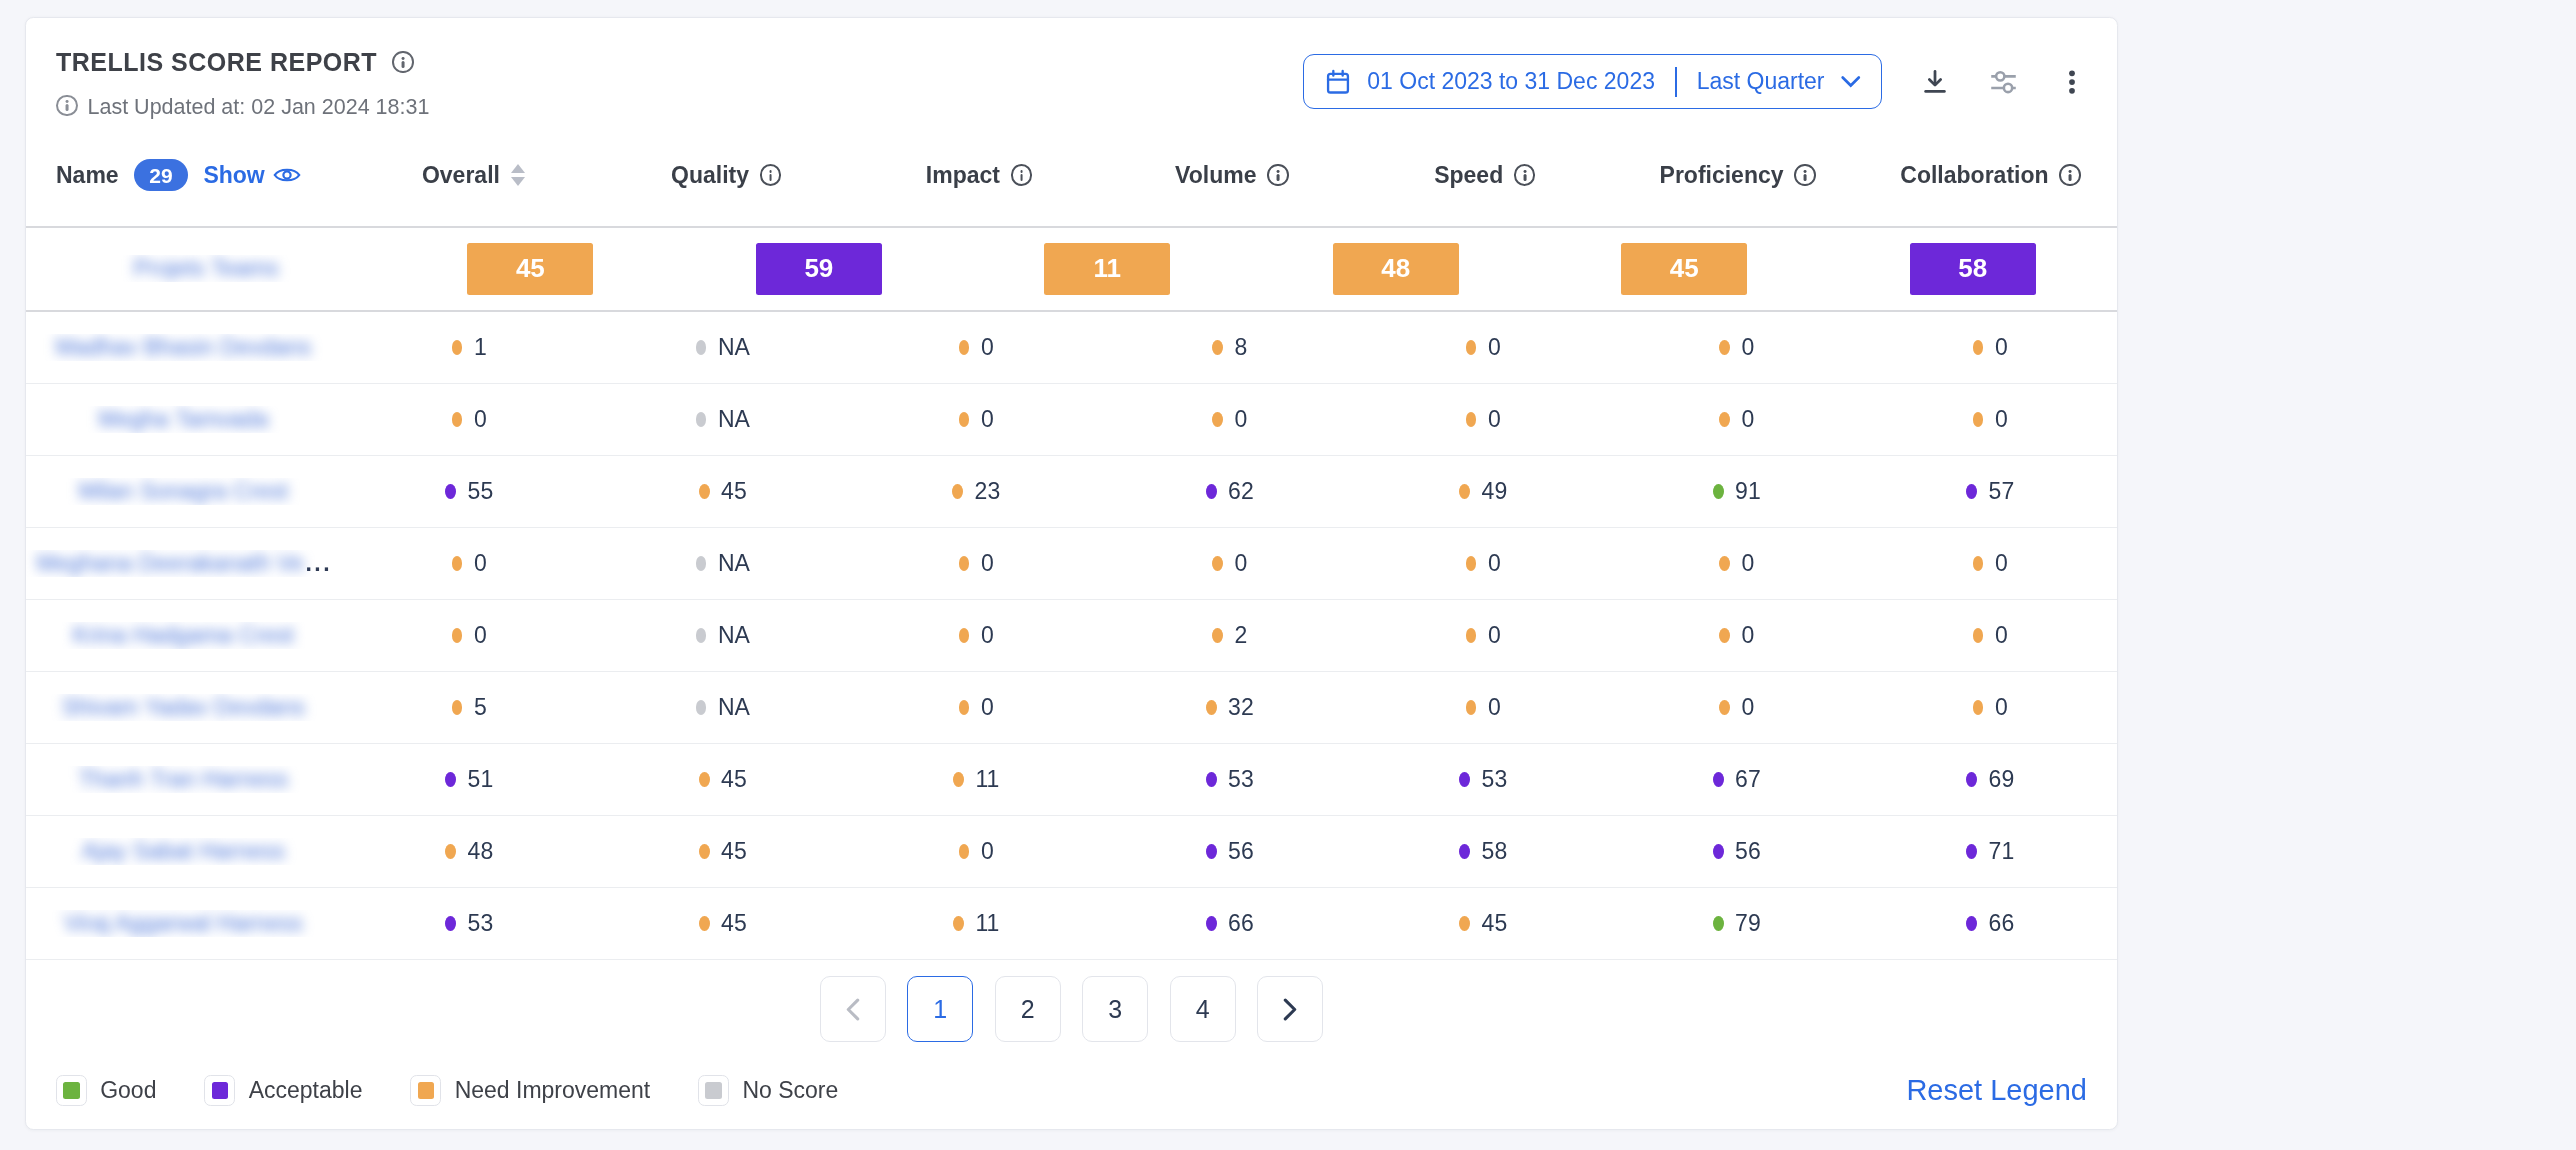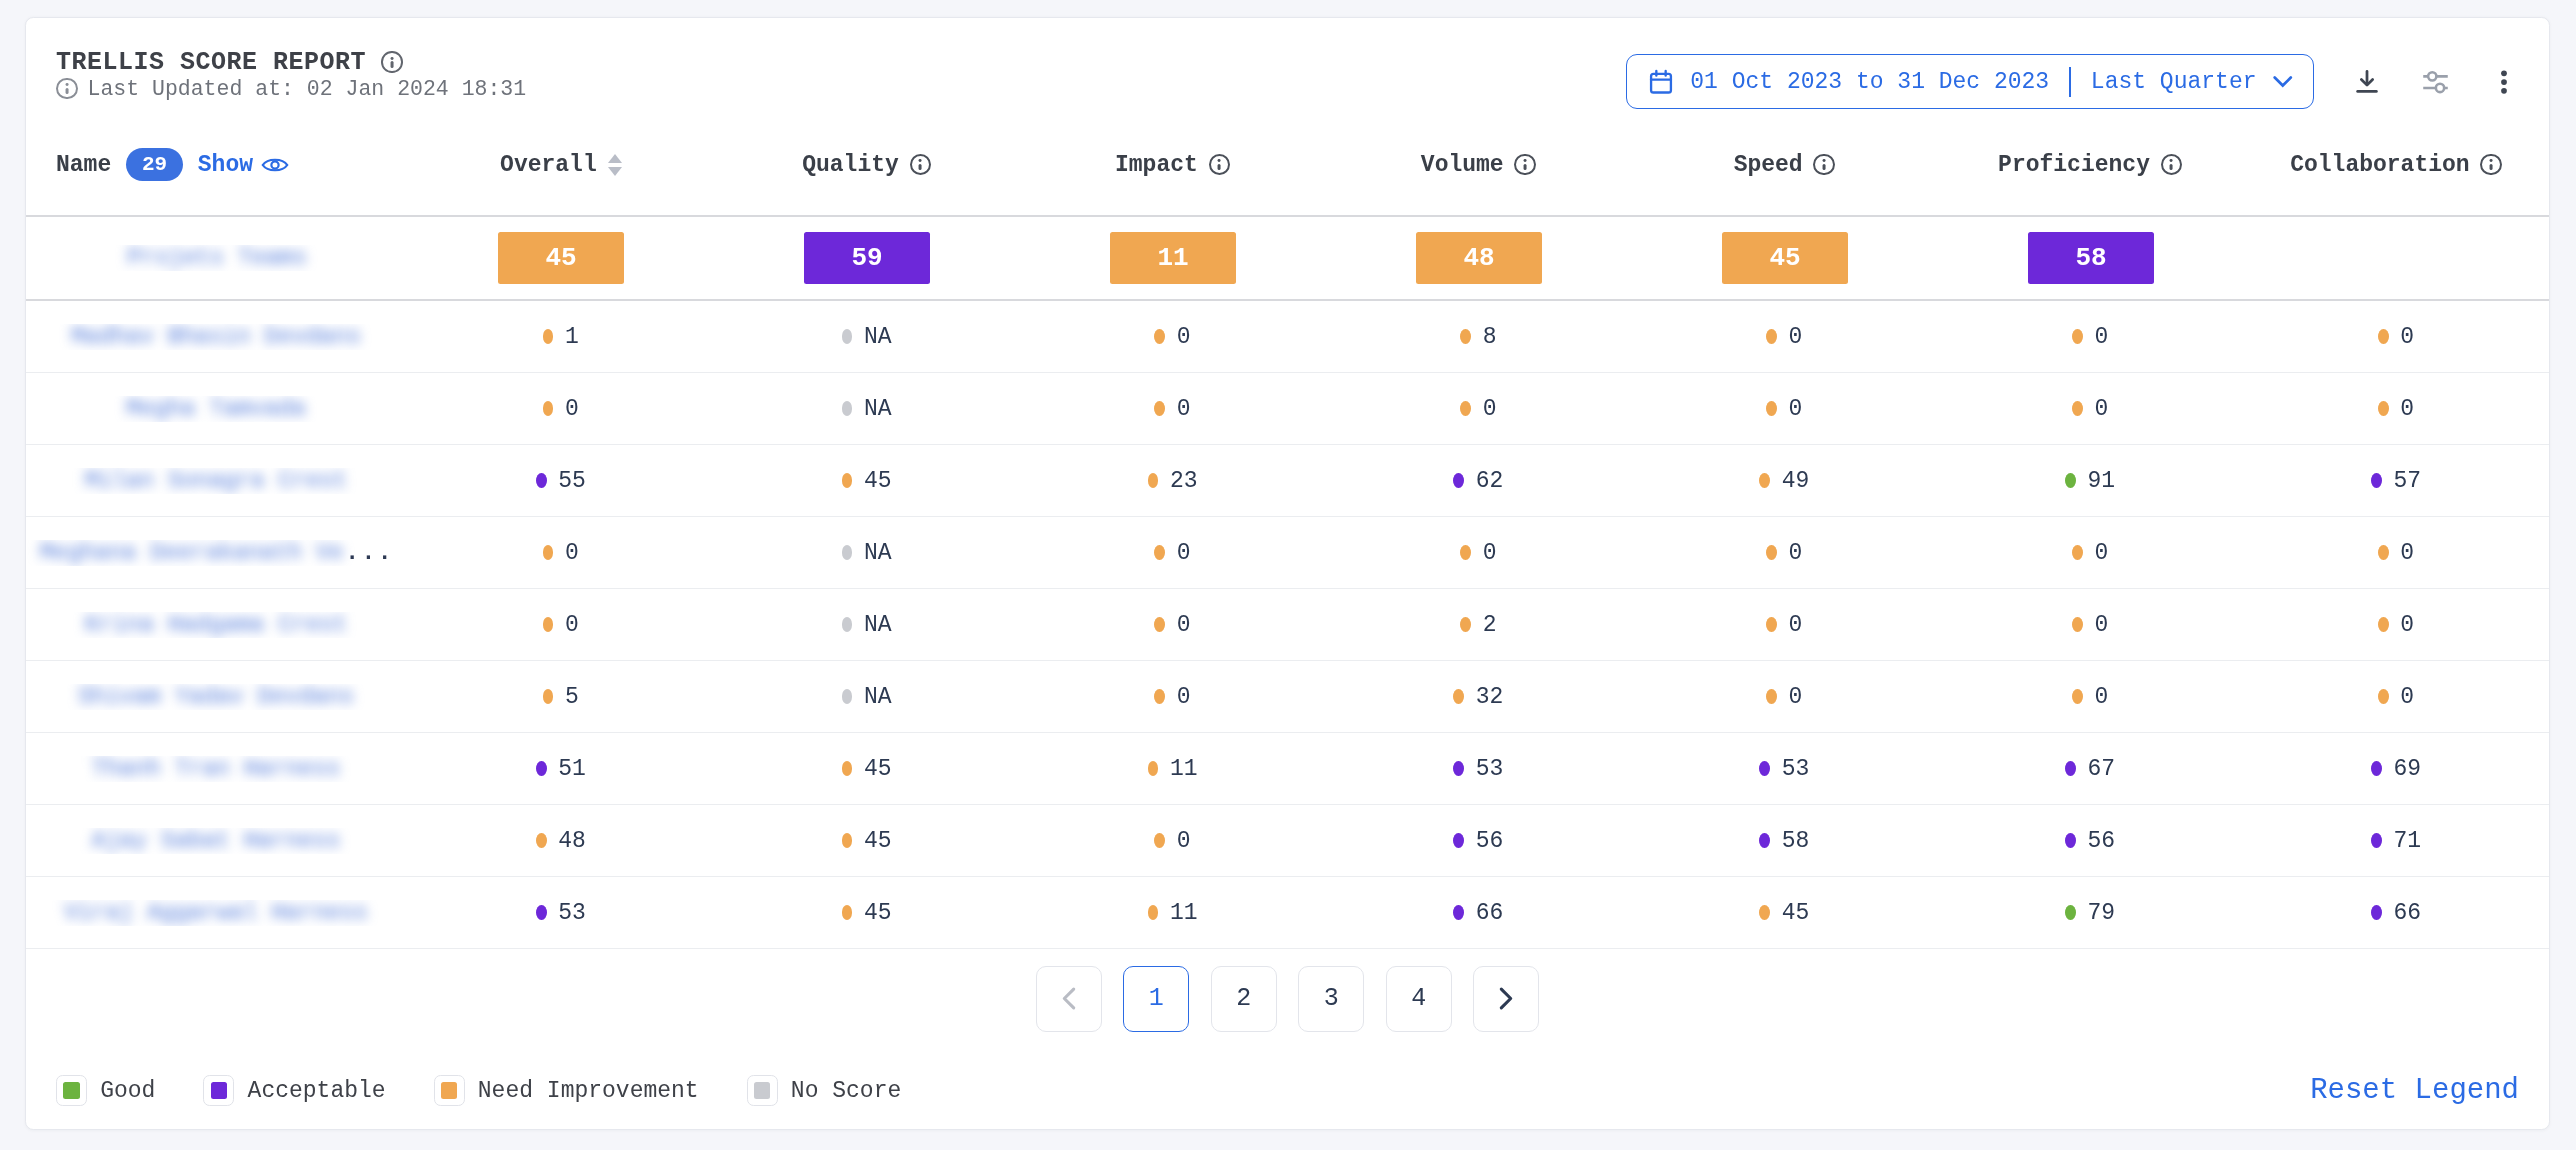--- a/index.html
+++ b/index.html
@@ -3,32 +3,31 @@
 <meta charset="utf-8">
 <style>
   html,body { margin:0; padding:0; }
   body {
     width:2576px; height:1151px; position:relative;
     background:#f5f6fa;
     font-family:"Liberation Sans","DejaVu Sans",sans-serif;
     -webkit-font-smoothing:antialiased;
   }
   .card {
-    position:absolute; left:25px; top:16.6px; width:2525px; height:1113px;
+    position:absolute; left:25px; top:16.6px; width:2093px; height:1113px;
     background:#ffffff; border:0.8px solid #e6e8ee; border-radius:8.3px;
     box-sizing:border-box; display:flex; flex-direction:column;
     padding:30px 0 21.5px; box-shadow:0 0.8px 3.3px rgba(30,40,60,.04);
     overflow:hidden;
-    font-family:Liberation Mono, monospace;
   }
   
   .card-top { display:flex; justify-content:space-between; align-items:flex-start; padding:0 30px; }
   .title-row { display:flex; align-items:center; gap:15px; }
   .title-row h1 { margin:0; font-size:25px; font-weight:600; color:#3e4148; letter-spacing:0.5px; }
-  .updated-row { display:flex; align-items:center; gap:10px; color:#6e727a; font-size:21.5px; }
+  .updated-row { margin-top:18px; display:flex; align-items:flex-start; gap:10px; color:#6e727a; font-size:21.5px; }
   .controls { display:flex; align-items:center; gap:38px; padding-top:6.6px; }
   .date-btn {
     display:flex; align-items:center; gap:15px; height:55px; padding:0 20px;
     border:1.7px solid #2b6be4; border-radius:11px; background:#fff;
     color:#2b6be4; font-size:23px; font-weight:500; cursor:pointer; font-family:inherit;
   }
   .vdiv { width:1.7px; height:30px; background:#2b6be4; margin:0 5px; }
   .icon-btn { background:none; border:none; padding:0; cursor:pointer; display:flex; align-items:center; }
 
   

